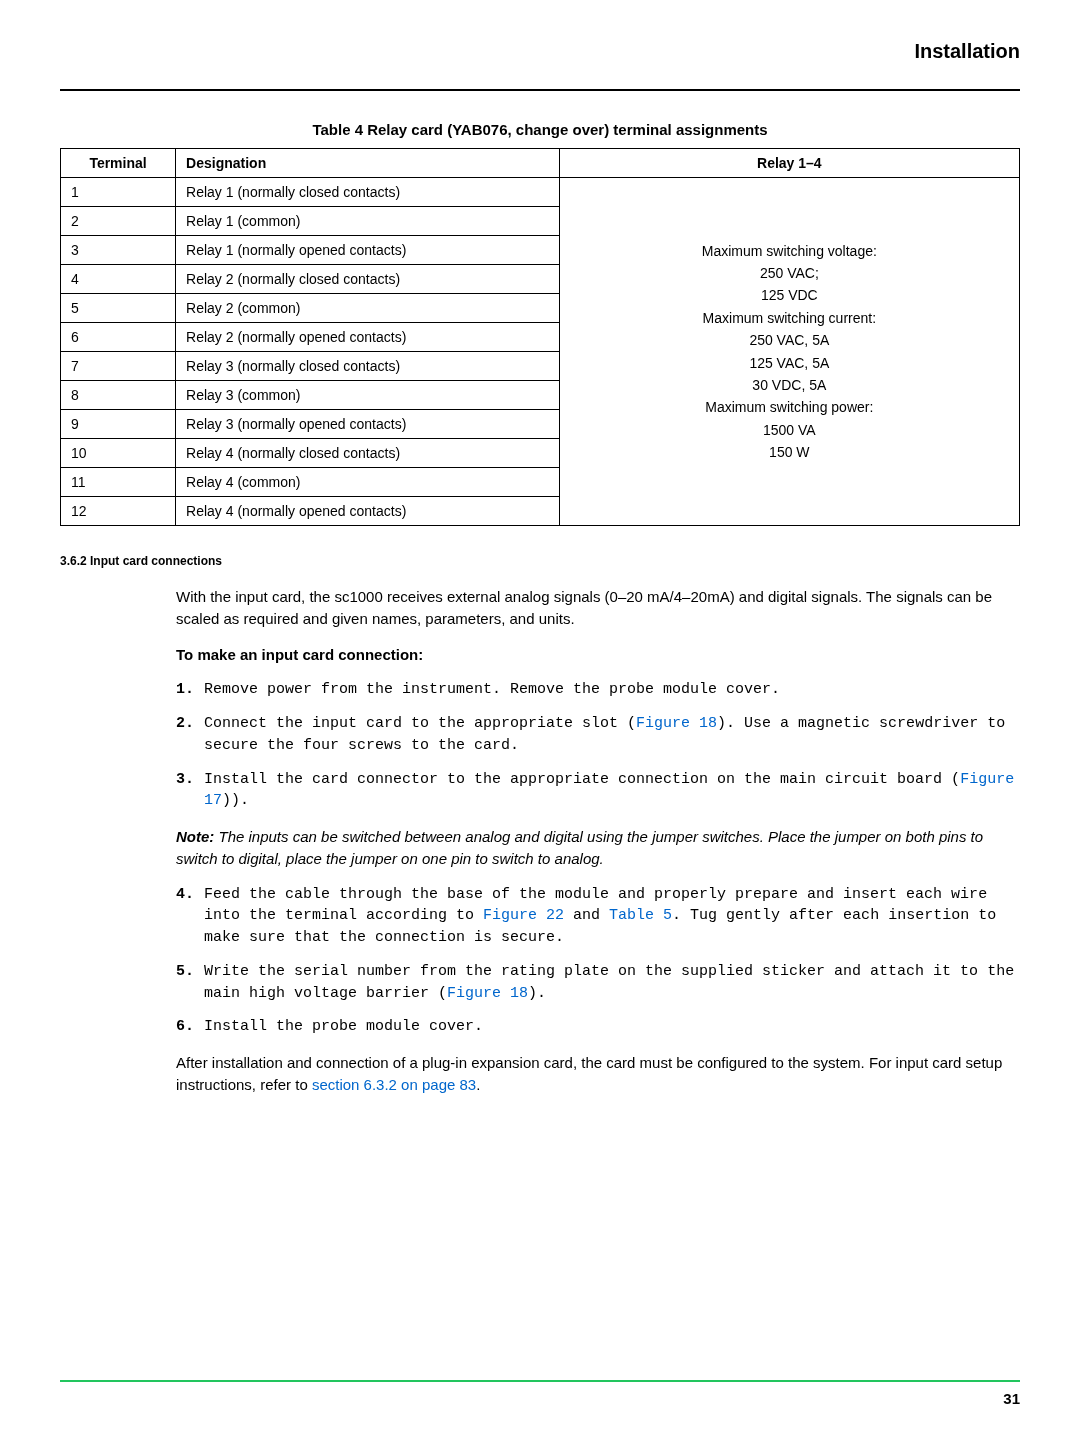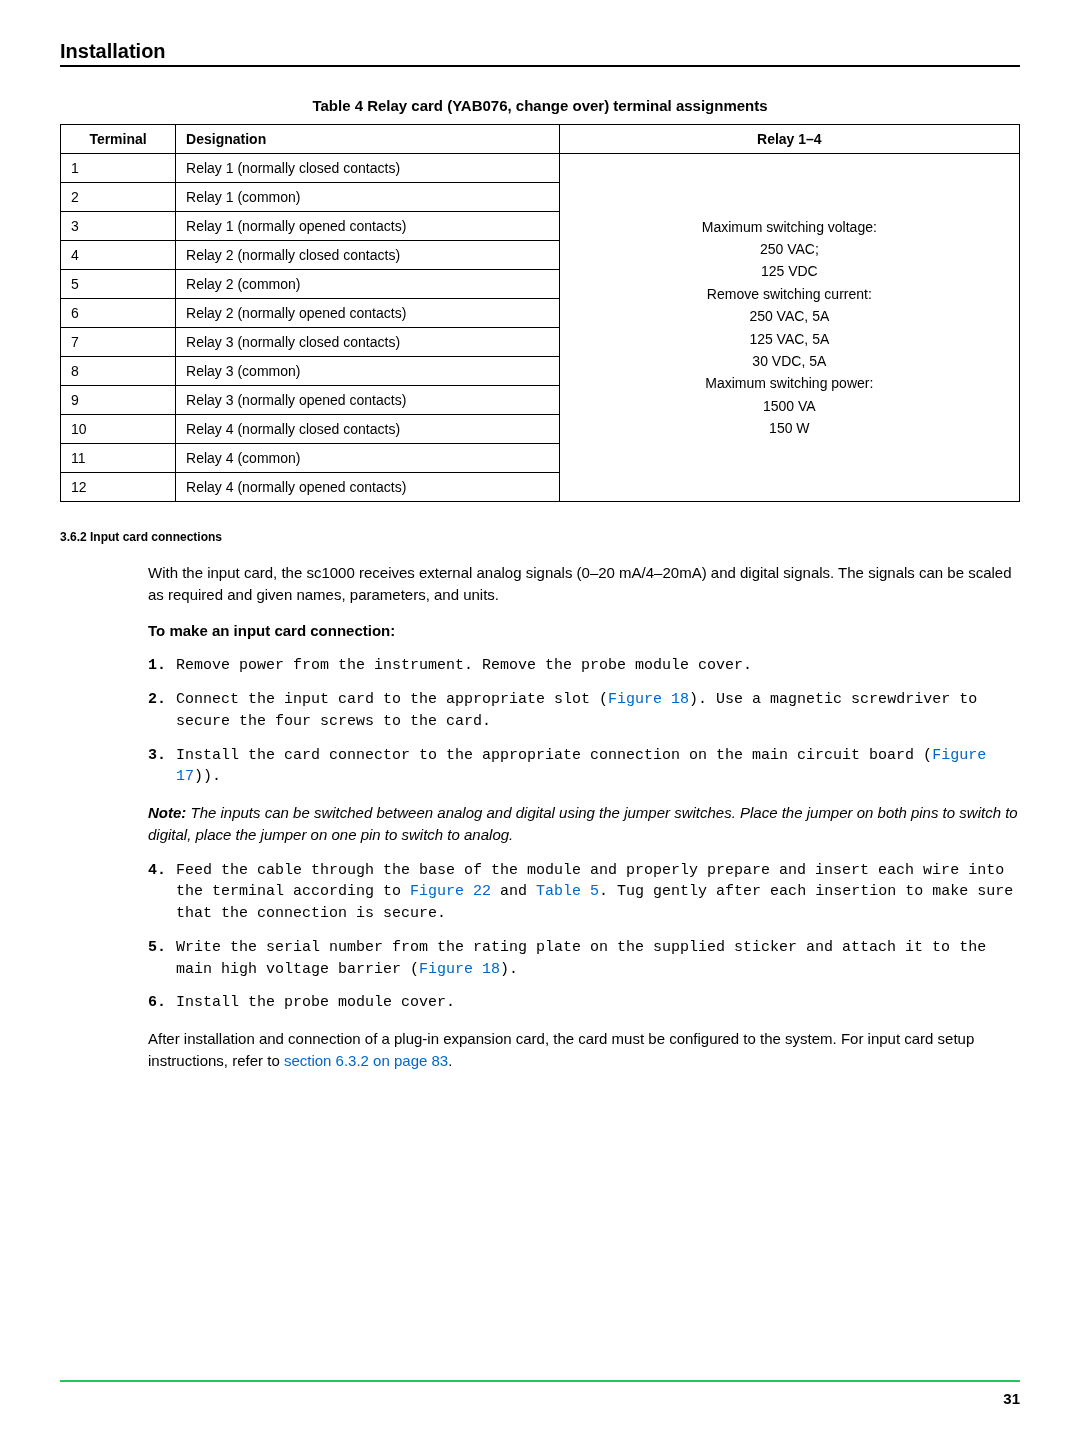--- a/index.html
+++ b/index.html
@@ -6,23 +6,24 @@
     body {
       font-family: Arial, Helvetica, sans-serif;
       background: #fff;
       color: #000;
       width: 1080px;
       height: 1437px;
       position: relative;
       padding: 40px 60px 30px 60px;
     }
     .header-title {
+      text-align: right;
       font-weight: bold;
       font-size: 20px;
-      padding-bottom: 2px;
+      padding-bottom: 26px;
       border-bottom: 2px solid #000;
       margin-bottom: 30px;
     }
     .table-caption {
       text-align: center;
       font-weight: bold;
       font-size: 15px;
       margin-bottom: 10px;
     }
     table {
@@ -36,21 +37,21 @@
     .col-designation { width: 40%; text-align: left; }
     .col-relay { width: 48%; text-align: center; vertical-align: middle; }
     .relay-cell-content { line-height: 1.6; }
     .section-heading {
       font-weight: bold;
       font-size: 12px;
       margin-top: 28px;
       margin-bottom: 18px;
     }
     .body-text {
-      margin-left: 88px;
+      margin-left: 116px;
       font-size: 15px;
       line-height: 1.45;
     }
     .body-text p { margin-bottom: 14px; }
     .subheading { font-weight: bold; margin-bottom: 10px; }
     ol.steps {
       list-style: none;
       counter-reset: step;
       margin-bottom: 14px;
       font-family: Liberation Mono, monospace;
@@ -99,21 +100,21 @@
   </thead>
   <tbody>
     <tr>
       <td class="col-terminal">1</td>
       <td class="col-designation">Relay 1 (normally closed contacts)</td>
       <td class="col-relay" rowspan="12">
         <div class="relay-cell-content">
           <div>Maximum switching voltage:</div>
           <div>250 VAC;</div>
           <div>125 VDC</div>
-          <div>Remove switching current:</div>
+          <div>Maximum switching current:</div>
           <div>250 VAC, 5A</div>
           <div>125 VAC, 5A</div>
           <div>30 VDC, 5A</div>
           <div>Maximum switching power:</div>
           <div>1500 VA</div>
           <div>150 W</div>
         </div>
       </td>
     </tr>
     <tr>

